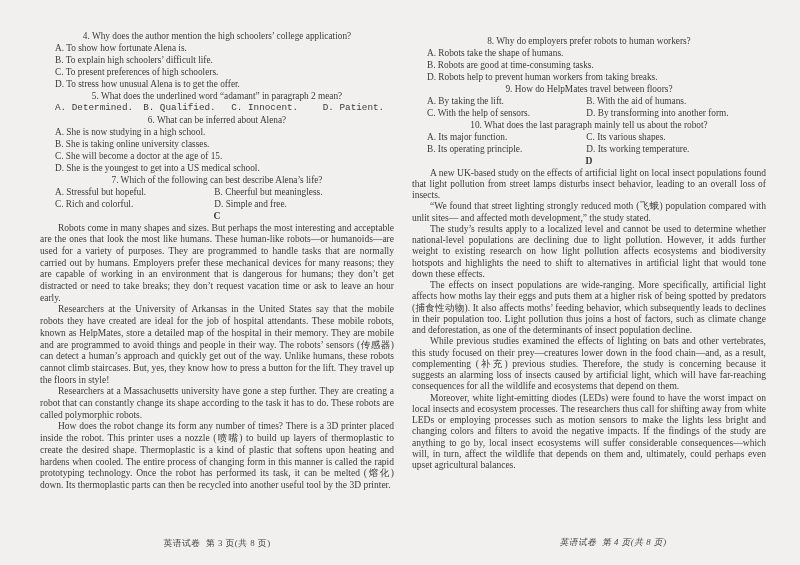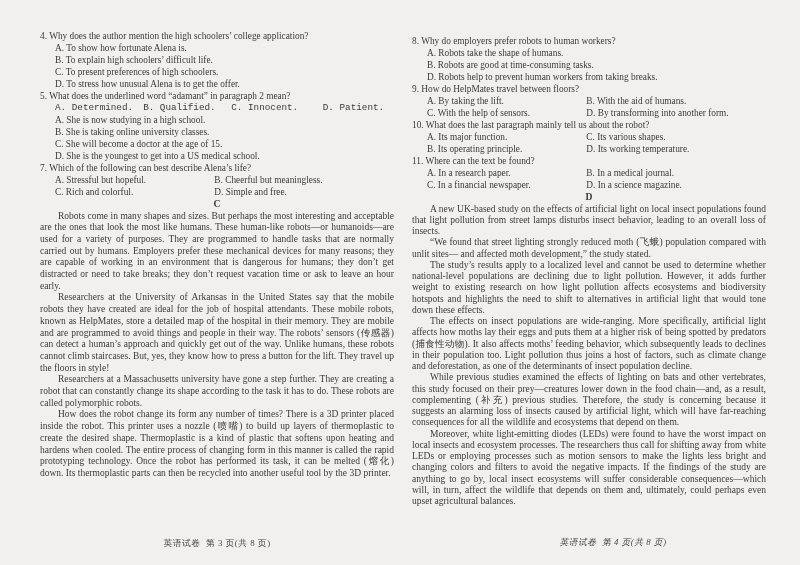--- a/index.html
+++ b/index.html
@@ -13,21 +13,21 @@
   .sheet {
     position: relative; width: 800px; height: 565px;
     padding-top: 30px; display: flex;
     filter: blur(0.2px);
   }
   .page { width: 354px; }
   .page-left { margin-left: 40px; }
   .page-right { margin-left: 18px; margin-top: 5px; }
 
   .question { font-size: 9.3px; line-height: 12px; }
-  .stem { padding-left: 15px; text-indent: -15px; }
+  .stem { padding-left: 15px; text-indent: -15px; text-align: center; }
   .options { padding-left: 15px; }
   .options.cols2 { display: grid; grid-template-columns: 47% 53%; }
   .options.cols4 { display: grid; grid-template-columns: 26% 26% 27% 21%; font-family: Liberation Mono, monospace; }
   .option { white-space: nowrap; overflow: hidden; }
 
   .section-label {
     text-align: center; font-weight: bold;
     font-size: 9.6px; line-height: 12.5px;
   }
   .passage { font-size: 9.5px; }
@@ -63,20 +63,21 @@
         <div class="question">
           <div class="stem">5. What does the underlined word “adamant” in paragraph 2 mean?</div>
           <div class="options cols4">
             <div class="option">A. Determined.</div>
             <div class="option">B. Qualified.</div>
             <div class="option">C. Innocent.</div>
             <div class="option">D. Patient.</div>
           </div>
         </div>
         <div class="question">
+          <div class="stem">6. What can be inferred about Alena?</div>
           <div class="options cols1">
             <div class="option">A. She is now studying in a high school.</div>
             <div class="option">B. She is taking online university classes.</div>
             <div class="option">C. She will become a doctor at the age of 15.</div>
             <div class="option">D. She is the youngest to get into a US medical school.</div>
           </div>
         </div>
         <div class="question">
           <div class="stem">7. Which of the following can best describe Alena’s life?</div>
           <div class="options cols2">
@@ -117,29 +118,20 @@
         </div>
         <div class="question">
           <div class="stem">10. What does the last paragraph mainly tell us about the robot?</div>
           <div class="options cols2">
             <div class="option">A. Its major function.</div>
             <div class="option">C. Its various shapes.</div>
             <div class="option">B. Its operating principle.</div>
             <div class="option">D. Its working temperature.</div>
           </div>
         </div>
-        <div class="question">
-          <div class="stem">11. Where can the text be found?</div>
-          <div class="options cols2">
-            <div class="option">A. In a research paper.</div>
-            <div class="option">B. In a medical journal.</div>
-            <div class="option">C. In a financial newspaper.</div>
-            <div class="option">D. In a science magazine.</div>
-          </div>
-        </div>
       </div>
     <div class="section-label">D</div>
     <div class="passage">
         <p class="para">A new UK-based study on the effects of artificial light on local insect populations found that light pollution from street lamps disturbs insect behavior, leading to an overall loss of insects.</p>
         <p class="para">“We found that street lighting strongly reduced moth (飞蛾) population compared with unlit sites— and affected moth development,” the study stated.</p>
         <p class="para">The study’s results apply to a localized level and cannot be used to determine whether national-level populations are declining due to light pollution. However, it adds further weight to existing research on how light pollution affects ecosystems and biodiversity hotspots and highlights the need to shift to alternatives in artificial light that would tone down these effects.</p>
         <p class="para">The effects on insect populations are wide-ranging. More specifically, artificial light affects how moths lay their eggs and puts them at a higher risk of being spotted by predators (捕食性动物). It also affects moths’ feeding behavior, which subsequently leads to declines in their population too. Light pollution thus joins a host of factors, such as climate change and deforestation, as one of the determinants of insect population decline.</p>
         <p class="para">While previous studies examined the effects of lighting on bats and other vertebrates, this study focused on their prey—creatures lower down in the food chain—and, as a result, complementing (补充) previous studies. Therefore, the study is concerning because it suggests an alarming loss of insects caused by artificial light, which will have far-reaching consequences for all the wildlife and ecosystems that depend on them.</p>
         <p class="para">Moreover, white light-emitting diodes (LEDs) were found to have the worst impact on local insects and ecosystem processes. The researchers thus call for shifting away from white LEDs or employing processes such as motion sensors to make the lights less bright and changing colors and filters to avoid the negative impacts. If the findings of the study are anything to go by, local insect ecosystems will suffer considerable consequences—which will, in turn, affect the wildlife that depends on them and, ultimately, could perhaps even upset agricultural balances.</p>
       </div>

